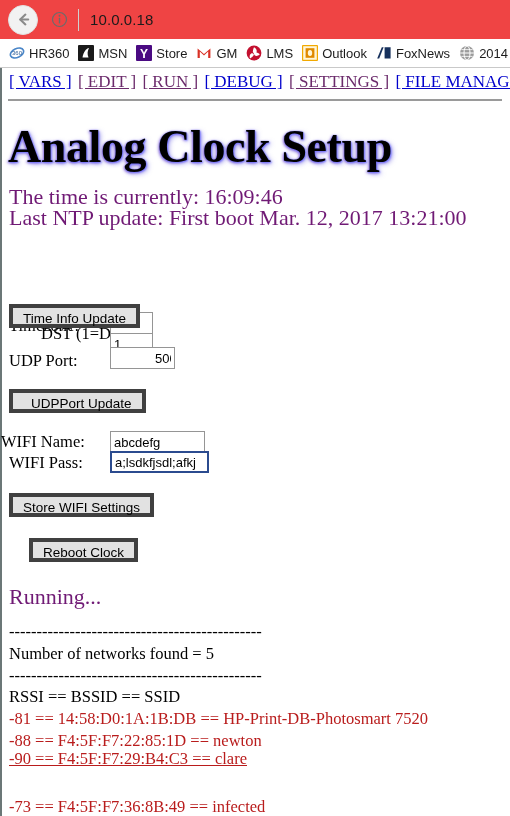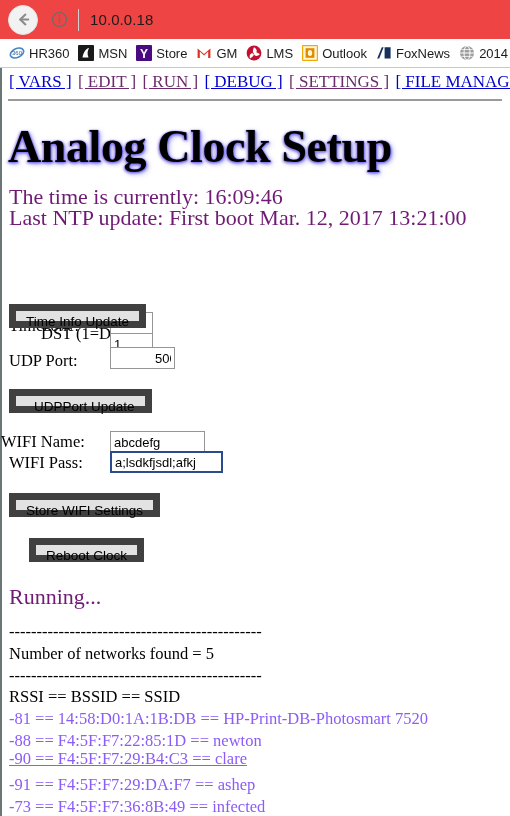--- a/index.html
+++ b/index.html
@@ -164,21 +164,21 @@
   .txtinput.focused {
     border: 2px solid #2b4b8f;
   }
 
   .btn {
     position: absolute;
     font-family: "Liberation Sans", sans-serif;
     font-size: 13.5px;
     color: #000;
     background: #e2e2e2;
-    border: 7px solid #404040;
+    border: 4px solid #404040;
     box-sizing: border-box;
     padding: 3px 10px 4px 10px;
     height: 24px;
     line-height: 16px;
     white-space: nowrap;
   }
 
   
   #tz-label    { left: 9px;  top: 248px; }
   #dst-label   { left: 9px;  top: 256px; margin-left: 32px; }
@@ -186,41 +186,41 @@
   #dst-input   { position:absolute; left: 110px; top: 265px;  width: 43px; }
   #btn-timeinfo{ left: 9px;  top: 236px; }
 
   #udp-label   { left: 9px;  top: 283px; }
   #udp-input   { position:absolute; left: 110px; top: 279px; width: 65px; padding-left: 44px; }
   #btn-udp     { left: 9px;  top: 321px; padding-left: 18px; }
 
   #wifiname-label { left: 1px; top: 364px; }
   #wifipass-label { left: 9px; top: 385px; }
   #wifiname-input { position:absolute; left: 110px; top: 363px; width: 95px; }
-  #wifipass-input { position:absolute; left: 110px; top: 383px; width: 113px; }
+  #wifipass-input { position:absolute; left: 110px; top: 383px; width: 99px; }
   #btn-storewifi  { left: 9px; top: 425px; }
   #btn-reboot     { left: 9px; top: 470px; margin-left: 20px; }
 
   #running-text { top: 516px; }
 
   .mono-line {
     position: absolute; left: 9px;
     font-size: 16.5px;
     color: #000;
     white-space: nowrap;
   }
   #divider-1   { top: 554px; letter-spacing: 0px; }
   #netcount    { top: 576px; }
   #divider-2   { top: 598px; letter-spacing: 0px; }
   #netheader   { top: 619px; }
 
   .net-row {
     position: absolute; left: 9px;
     font-size: 16.5px;
-    color: #8b5cf6;
+    color: #b91c1c;
     white-space: nowrap;
   }
 </style>
 </head>
 <body>
 
 <div id="browser-chrome">
 
   <div id="toolbar-row">
 
@@ -361,16 +361,15 @@
   <div class="para" id="running-text">Running...</div>
 
   <div class="mono-line" id="divider-1">----------------------------------------------</div>
   <div class="mono-line" id="netcount">Number of networks found = 5</div>
   <div class="mono-line" id="divider-2">----------------------------------------------</div>
   <div class="mono-line" id="netheader">RSSI == BSSID == SSID</div>
 
   <div class="net-row" style="top:641px;">-81 == 14:58:D0:1A:1B:DB == HP-Print-DB-Photosmart 7520</div>
   <div class="net-row" style="top:663px;">-88 == F4:5F:F7:22:85:1D == newton</div>
   <div class="net-row" style="top:681px;text-decoration:underline;">-90 == F4:5F:F7:29:B4:C3 == clare</div>
-  <div class="net-row" style="top:707px;">-91 == F4:5F:F7:29:DA:F7 == ashep</div>
   <div class="net-row" style="top:729px;">-73 == F4:5F:F7:36:8B:49 == infected</div>
 
 </div>
 
 </body></html>

